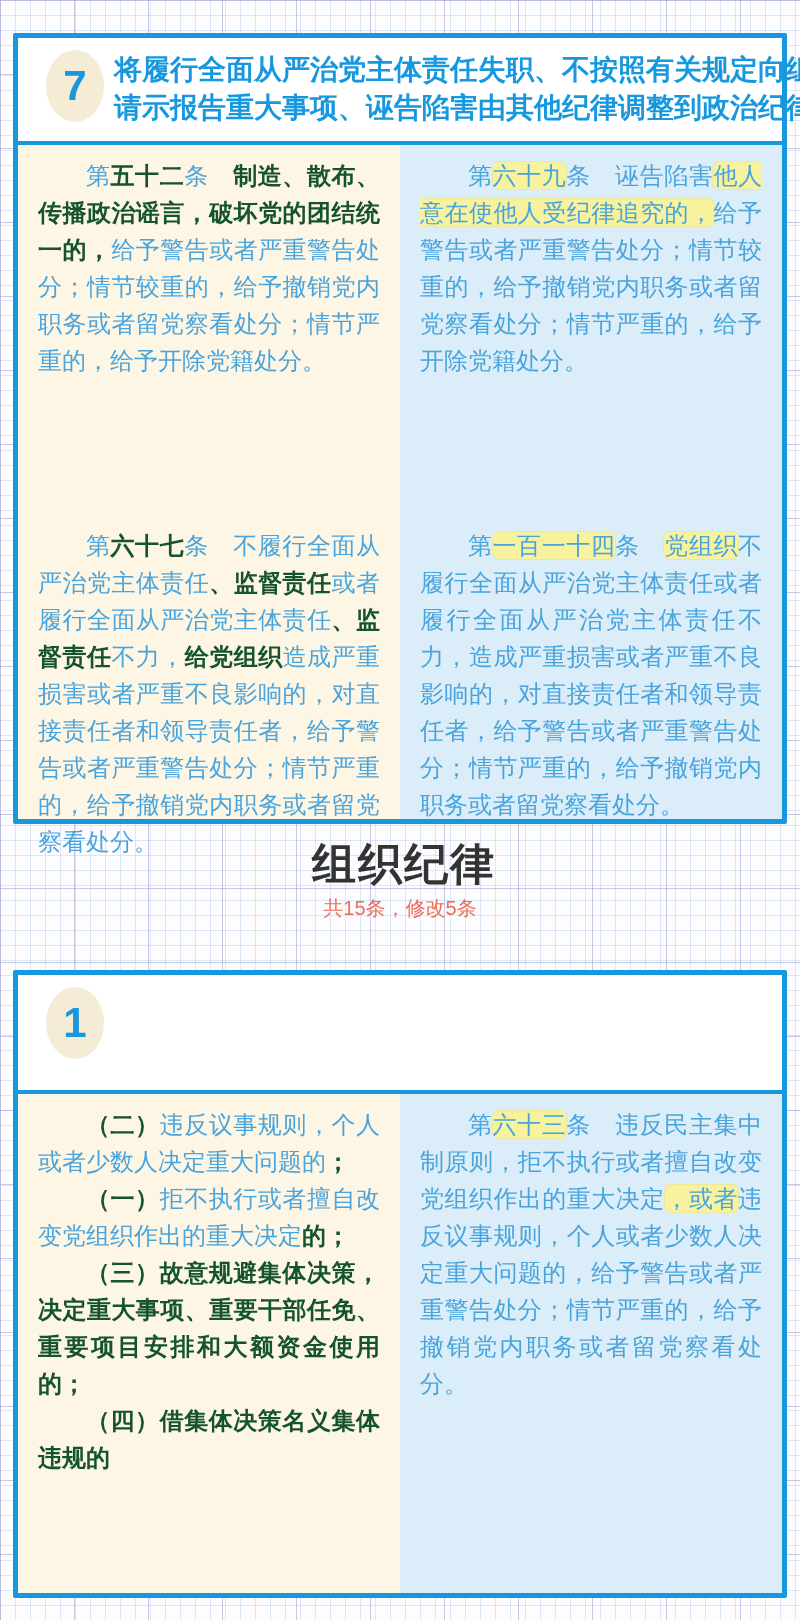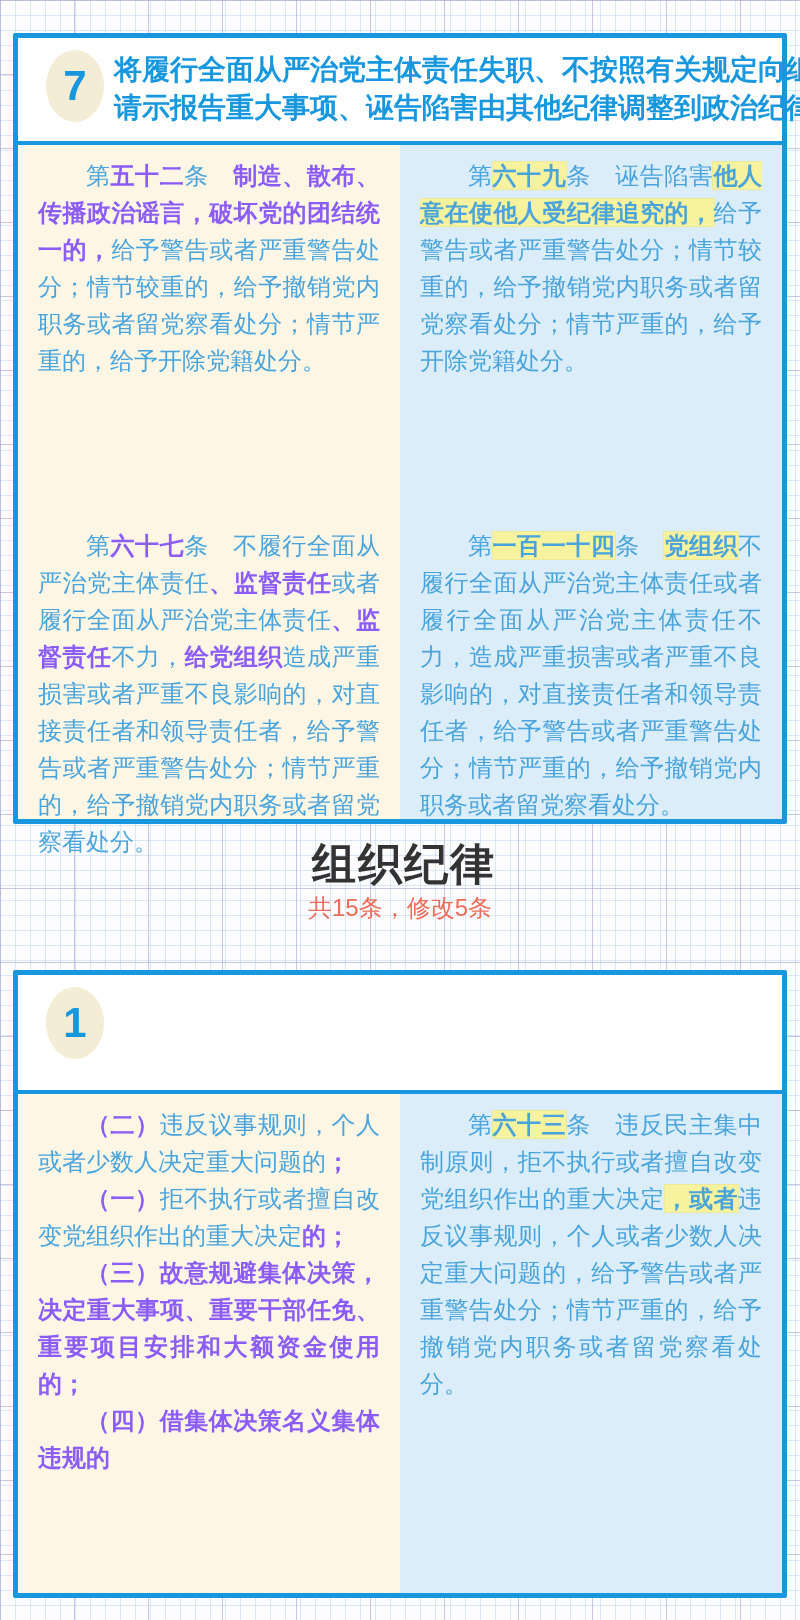--- a/index.html
+++ b/index.html
@@ -49,32 +49,32 @@
     width:50%;box-sizing:border-box;
     padding:12px 20px 0 20px;
     font-size:24px;line-height:37px;
     text-align:justify;
   }
   .col-old{background:#fdf6e5;}
   .col-new{background:#daedf8;}
   .col p{margin:0;text-indent:2em;}
   .card-7 .block-0{height:370px;overflow:hidden;}
   .seg-blue{color:#4aa4dc;}
-  .seg-red{color:#8b5cf6;font-weight:bold;margin-top:43px;}
-  .seg-hl{color:#4aa4dc;background:#f7f29e;box-shadow:0 0 0 1px #eee89a;border-radius:0;font-weight:bold;}
+  .seg-red{color:#14532d;font-weight:bold;margin-top:43px;}
+  .seg-hl{color:#4aa4dc;background:#f7f29e;box-shadow:0 0 0 1px #eee89a;border-radius:6px;}
   .divider{
     position:absolute;top:838px;left:0;width:800px;text-align:center;
   }
   .divider-title{
     margin:0;color:#333333;font-size:44px;font-weight:bold;line-height:52px;
     letter-spacing:2px;
     padding-left:8px;
   }
   .divider-subtitle{
-    margin:4px 0 4px 0;color:#ed6c5a;font-size:24px;line-height:28px;
+    margin:4px 0 4px 0;color:#ed6c5a;font-size:20px;line-height:28px;
   }
 </style>
 </head>
 <body>
 
 <div class="page">
 
   <section class="card card-7">
     <header class="card-header">
       <span class="badge">7</span>

